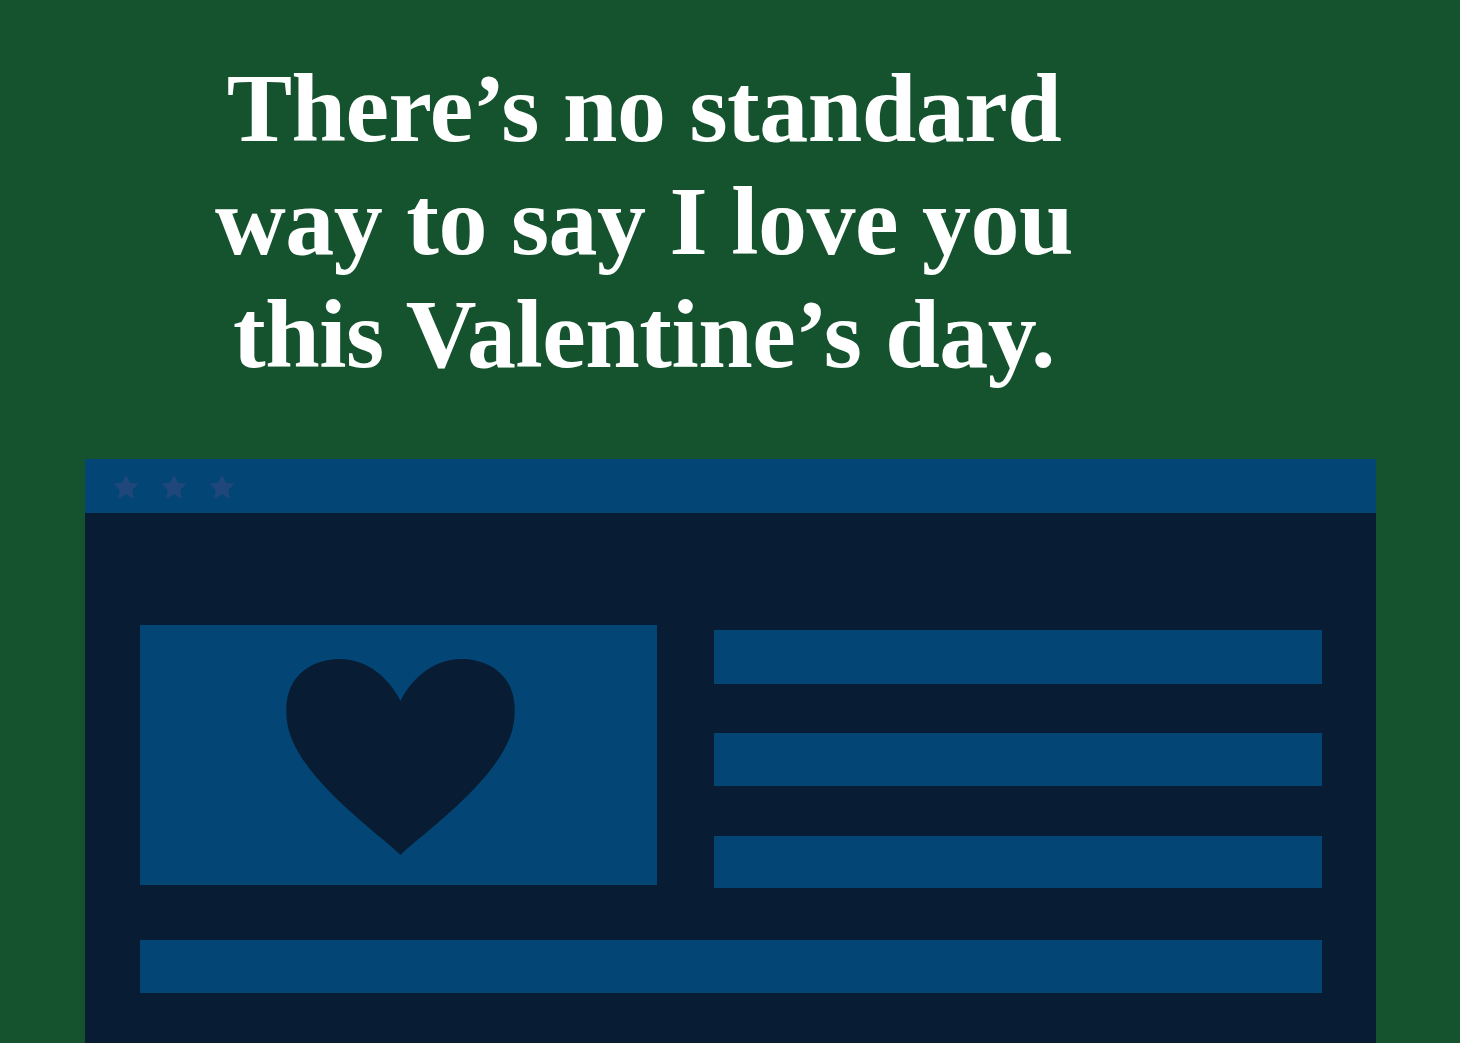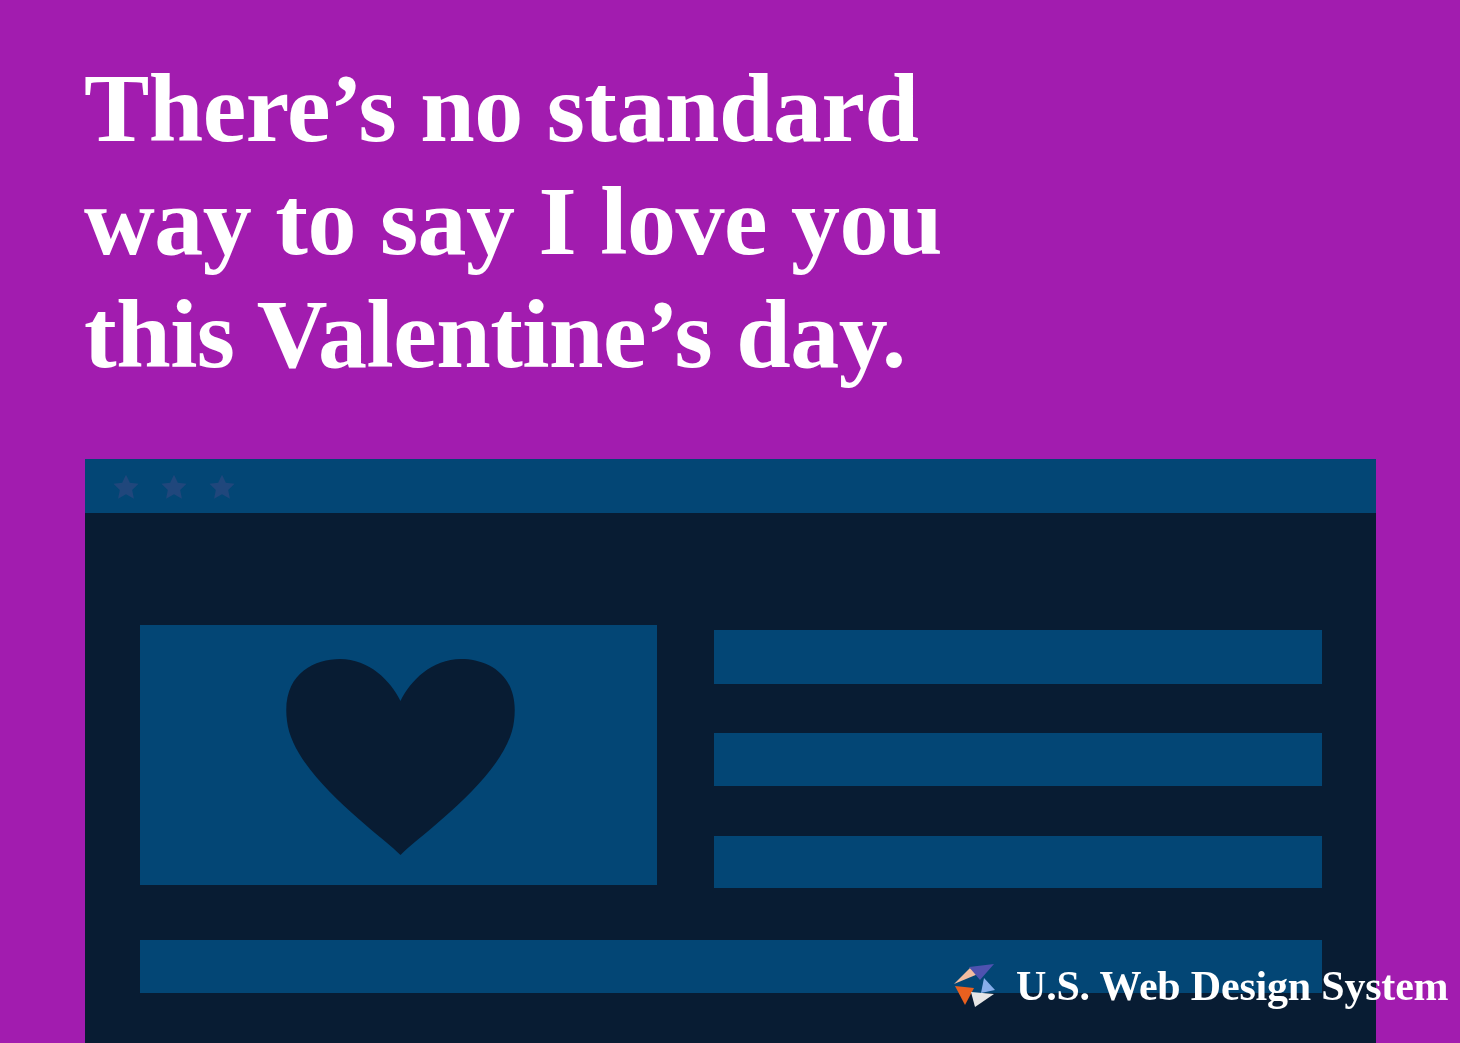--- a/index.html
+++ b/index.html
@@ -11,21 +11,22 @@
     height: 1043px;
     background: #1a2f4e;
     font-family: "Liberation Serif", serif;
     overflow: hidden;
     position: relative;
   }
 
   #page-root {
     position: absolute;
     inset: 0;
-    background: #a21caf;
+    background: #14532d;
+    text-align: center;
   }
 
   
   .headline {
     position: absolute;
     left: 84px;
     top: 52px;
     width: 1120px;
     color: #ffffff;
     font-family: "Liberation Serif", serif;
@@ -178,31 +179,14 @@
       </div>
 
       <div class="text-bar bar-r1"></div>
       <div class="text-bar bar-r2"></div>
       <div class="text-bar bar-r3"></div>
       <div class="text-bar bar-f1"></div>
 
     </div>
   </div>
 
-  <div class="uswds-logo">
-    <span class="uswds-mark">
-      <svg viewBox="0 0 56 56">
-
-        <polygon points="6,26 22,10 30,16" fill="#f2bca0"></polygon>
-
-        <polygon points="21,9 46,6 32,22" fill="#4f52b0"></polygon>
-
-        <polygon points="36,20 47,32 33,35" fill="#86aeea"></polygon>
-
-        <polygon points="7,28 26,30 17,47" fill="#e8601f"></polygon>
-
-        <polygon points="23,34 46,36 27,49" fill="#e6e6e6"></polygon>
-      </svg>
-    </span>
-    <span class="uswds-wordmark">U.S. Web Design System</span>
-  </div>
 
 </div>
 
 </body></html>

